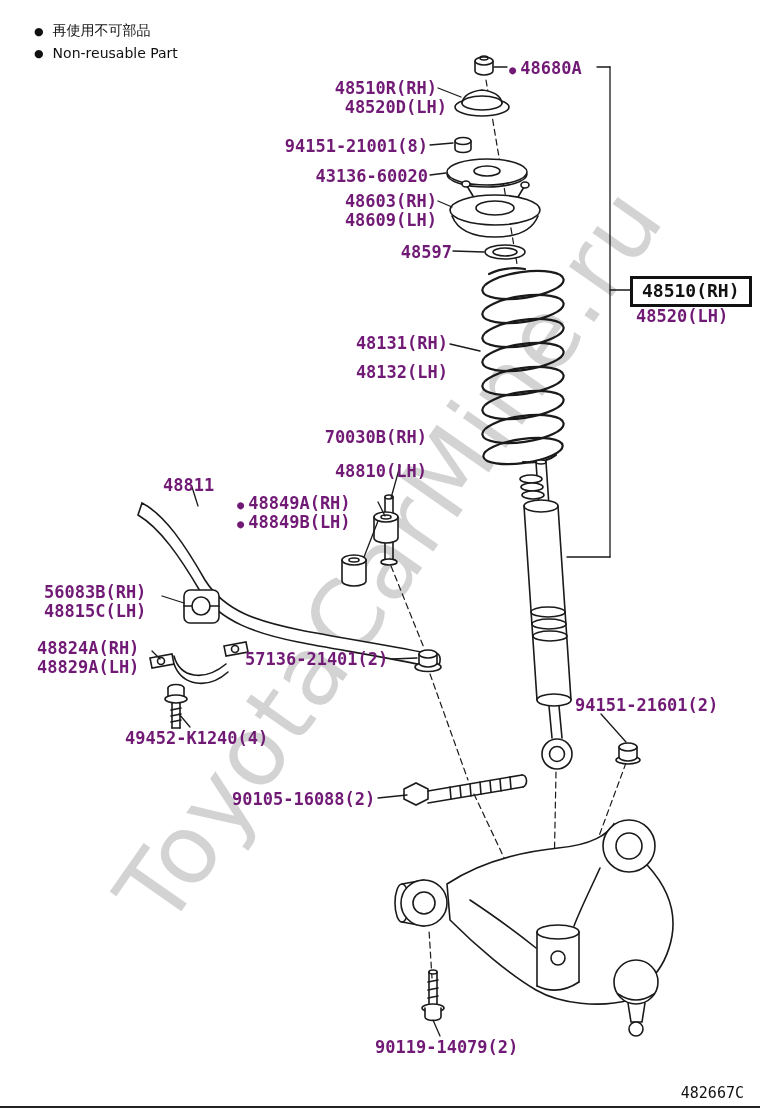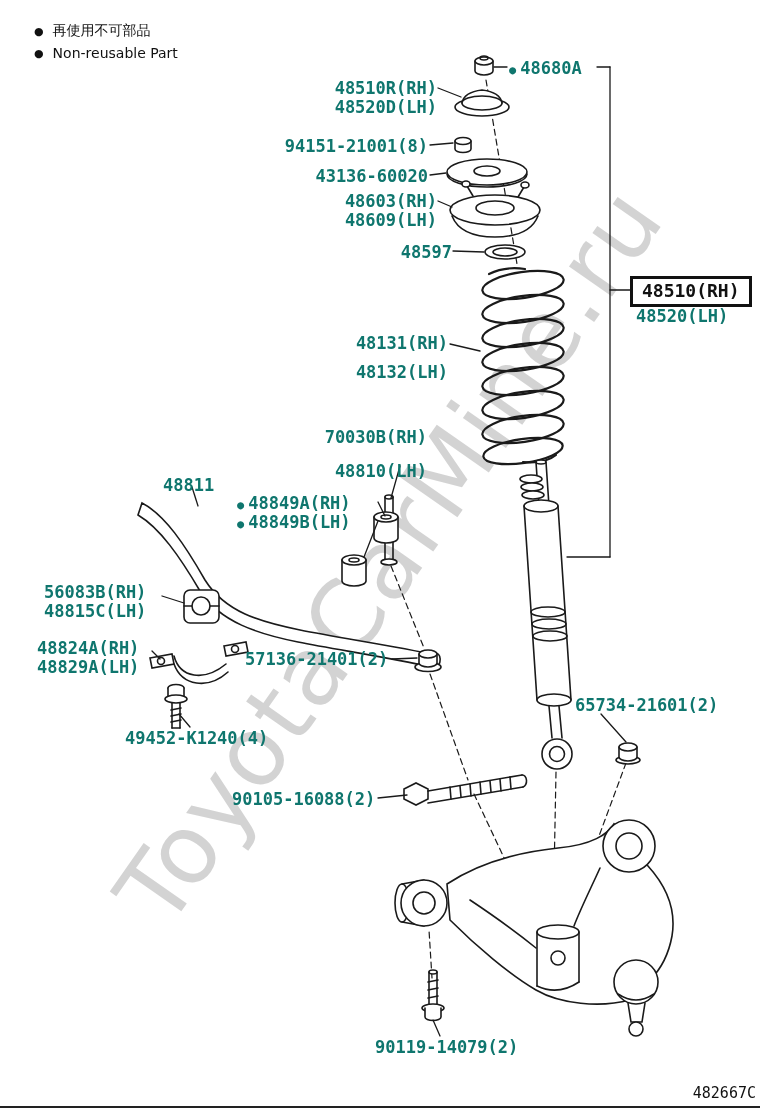--- a/index.html
+++ b/index.html
@@ -1,33 +1,33 @@
 <!DOCTYPE html>
 <html lang="ja"><head>
 <meta charset="utf-8">
 <style>
   *{margin:0;padding:0;box-sizing:border-box}
   html,body{background:#fff}
   .page{position:relative;width:760px;height:1112px;background:#fff;overflow:hidden;
         font-family:"DejaVu Sans Mono",monospace;color:#111}
   .plabel{position:absolute;font:bold 17px/19px "DejaVu Sans Mono",monospace;
-          color:#0f766e;white-space:nowrap}
+          color:#701a75;white-space:nowrap}
   .ra{text-align:left}
   .boxed{position:absolute;border:3px solid #111;padding:1px 9px 2px;
          font:bold 18px/22px "DejaVu Sans Mono",monospace;background:#fff}
   .legend{position:absolute;left:34px;top:20px;font-family:"DejaVu Sans",sans-serif;
           font-size:14px;color:#111}
   .legend-row{display:flex;align-items:center;gap:9px;height:22px}
   .bdot{font-size:11px;line-height:1}
   .lbl-bdot{font-size:12px;margin-right:4px}
   .watermark{position:absolute;left:-140px;top:500px;width:1060px;text-align:center;
              transform:rotate(-55deg);font-family:"DejaVu Sans",sans-serif;
              font-size:96px;color:rgba(130,130,130,.35);letter-spacing:2px;
              pointer-events:none;z-index:0}
-  .doccode{position:absolute;right:4px;top:1084px;font:15px "DejaVu Sans Mono",monospace}
+  .doccode{position:absolute;right:16px;top:1084px;font:15px "DejaVu Sans Mono",monospace}
   .baseline{position:absolute;left:0;top:1106px;width:760px;height:2px;background:#222}
   svg.art{position:absolute;left:0;top:0;z-index:1}
   .overlay{position:absolute;inset:0;z-index:2}
 </style>
 </head>
 <body>
 
 <div class="page">
 
   <div class="watermark">ToyotaCarMine.ru</div>
@@ -256,21 +256,21 @@
         <span class="bdot">●</span>
         <span>再使用不可部品</span>
       </div>
       <div class="legend-row">
         <span class="bdot">●</span>
         <span>Non-reusable Part</span>
       </div>
     </div>
 
     <div class="plabel ra" style="right:323px;top:79px">48510R(RH)</div>
-    <div class="plabel ra" style="right:323px;top:98px">48520D(LH)</div>
+    <div class="plabel ra" style="right:313px;top:98px">48520D(LH)</div>
     <div class="plabel ra" style="right:332px;top:137px">94151-21001(8)</div>
     <div class="plabel ra" style="right:332px;top:167px">43136-60020</div>
     <div class="plabel ra" style="right:323px;top:192px">48603(RH)</div>
     <div class="plabel ra" style="right:323px;top:211px">48609(LH)</div>
     <div class="plabel ra" style="right:308px;top:243px">48597</div>
 
     <div class="plabel" style="left:509px;top:59px">
       <span class="lbl-bdot">●</span><span>48680A</span>
     </div>
 
@@ -295,20 +295,20 @@
     </div>
 
     <div class="plabel" style="left:44px;top:583px">56083B(RH)</div>
     <div class="plabel" style="left:44px;top:602px">48815C(LH)</div>
 
     <div class="plabel" style="left:37px;top:639px">48824A(RH)</div>
     <div class="plabel" style="left:37px;top:658px">48829A(LH)</div>
 
     <div class="plabel" style="left:245px;top:650px">57136-21401(2)</div>
     <div class="plabel" style="left:125px;top:729px">49452-K1240(4)</div>
-    <div class="plabel" style="left:575px;top:696px">65734-21601(2)</div>
+    <div class="plabel" style="left:575px;top:696px">94151-21601(2)</div>
     <div class="plabel" style="left:232px;top:790px">90105-16088(2)</div>
     <div class="plabel" style="left:375px;top:1038px">90119-14079(2)</div>
 
     <div class="doccode">482667C</div>
     <div class="baseline"></div>
   </div>
 </div>
 
 </body></html>

